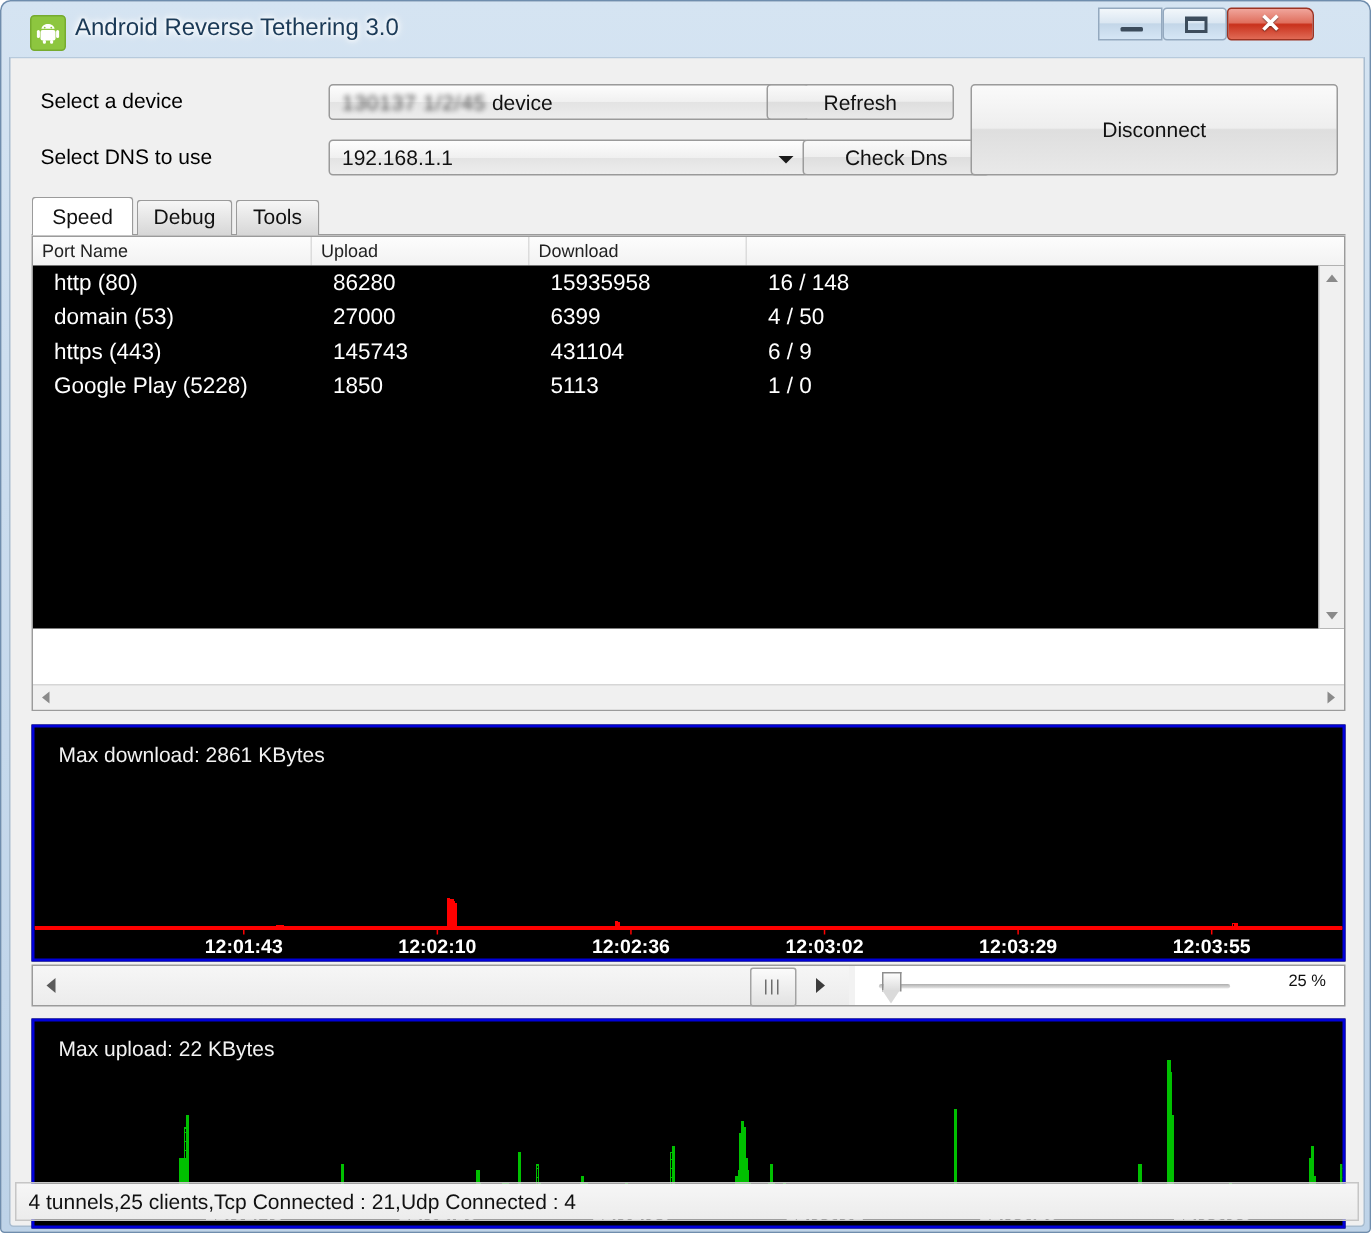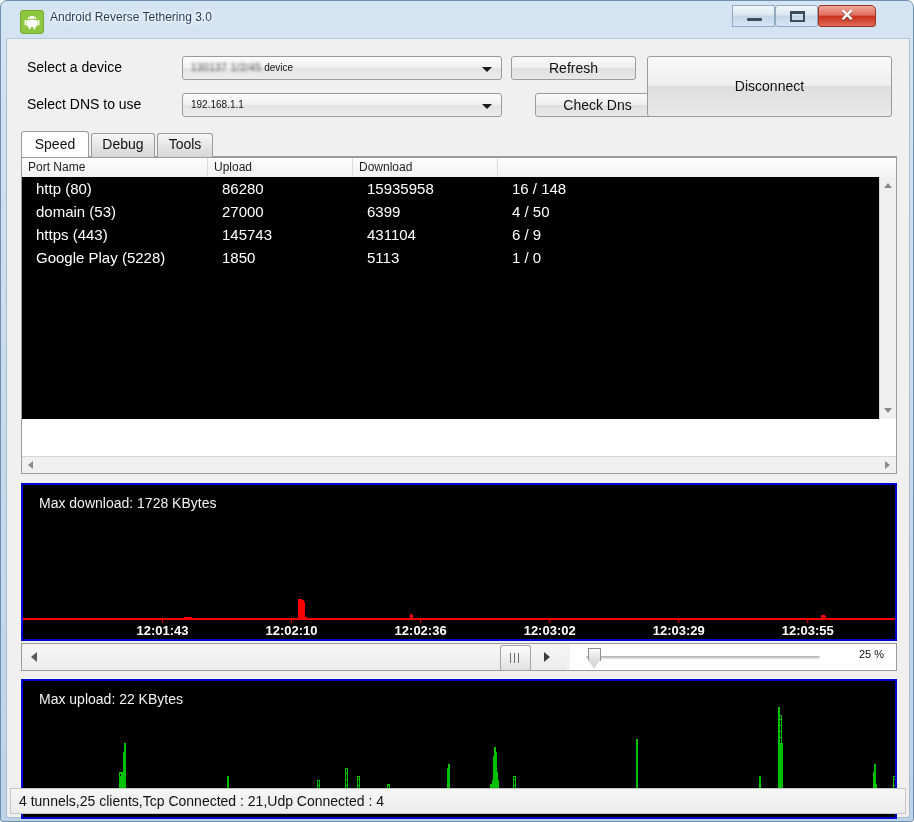--- a/index.html
+++ b/index.html
@@ -24,21 +24,21 @@
   #titlebar{
     position:absolute;left:0;top:0;width:904px;height:32px;
   }
   #app-icon{
     position:absolute;left:14px;top:4px;width:22px;height:22px;
     background:#8dc63f;border:1px solid #76ab2f;border-radius:3px;
   }
   #app-icon svg{position:absolute;left:3px;top:3px;}
   #title-text{
     position:absolute;left:44px;top:4px;
-    font-size:12px;color:#1b3a57;white-space:nowrap;
+    font-size:16px;color:#1b3a57;white-space:nowrap;
     text-shadow:0 0 3px #fff,0 0 5px #fff,0 0 7px #fff;
   }
   .winbtn{
     position:absolute;top:-1px;height:22px;
     border:1px solid #94a9bf;border-radius:3px;
     background:linear-gradient(to bottom,#f2f7fb 0%,#dbe7f2 45%,#c3d6e8 50%,#d5e6f5 100%);
     box-sizing:border-box;cursor:pointer;
   }
   #btn-min{left:726px;width:43px;border-radius:0 0 0 0;}
   #btn-max{left:769px;width:43px;}
@@ -64,22 +64,22 @@
     padding-left:32px;
   }
   
   .lbl{position:absolute;font-size:14px;color:#000;white-space:nowrap;}
   #lbl-device{left:20px;top:20px;}
   #lbl-dns{left:20px;top:57px;}
   .combo{
     position:absolute;height:24px;box-sizing:border-box;
     background:linear-gradient(to bottom,#fdfdfd 0%,#f0f0f0 50%,#e3e3e3 51%,#ededed 100%);
     border:1px solid #9a9a9a;border-radius:3px;
-    font-size:10px;color:#111;line-height:22px;padding-left:8px;
-    cursor:pointer;overflow:hidden;white-space:nowrap;
+    font-size:14px;color:#111;line-height:22px;padding-left:8px;
+    cursor:pointer;overflow:hidden;white-space:nowrap;margin-left:37px;
   }
   #combo-device{left:175px;top:17px;width:320px;}
   #combo-dns{left:175px;top:54px;width:320px;}
   .combo .arrow{
     position:absolute;right:9px;top:10px;width:0;height:0;
     border-left:5px solid transparent;border-right:5px solid transparent;
     border-top:5px solid #1a1a1a;
   }
   #combo-device .val{
     filter:blur(1.6px);opacity:.75;letter-spacing:.5px;
@@ -365,21 +365,21 @@
           <div class="lf">
               <i></i>
             </div>
           <div class="rt">
               <i></i>
             </div>
         </div>
       </div>
 
       <div class="graph" id="graph-download">
-        <div class="gtitle">Max download: 1728 KBytes</div>
+        <div class="gtitle">Max download: 2861 KBytes</div>
         <svg class="gplot" id="plot-download" preserveAspectRatio="none" viewBox="0 0 872 154">
             <g stroke="#ff0000" fill="none" stroke-width="1" shape-rendering="crispEdges">
               <rect x="0.00" y="133.00" width="1.20" height="1.00"></rect>
               <rect x="1.08" y="133.00" width="1.20" height="1.00"></rect>
               <rect x="2.15" y="133.00" width="1.20" height="1.00"></rect>
               <rect x="3.23" y="133.00" width="1.20" height="1.00"></rect>
               <rect x="4.31" y="133.00" width="1.20" height="1.00"></rect>
               <rect x="5.38" y="133.00" width="1.20" height="1.00"></rect>
               <rect x="6.46" y="133.00" width="1.20" height="1.00"></rect>
               <rect x="7.54" y="133.00" width="1.20" height="1.00"></rect>

